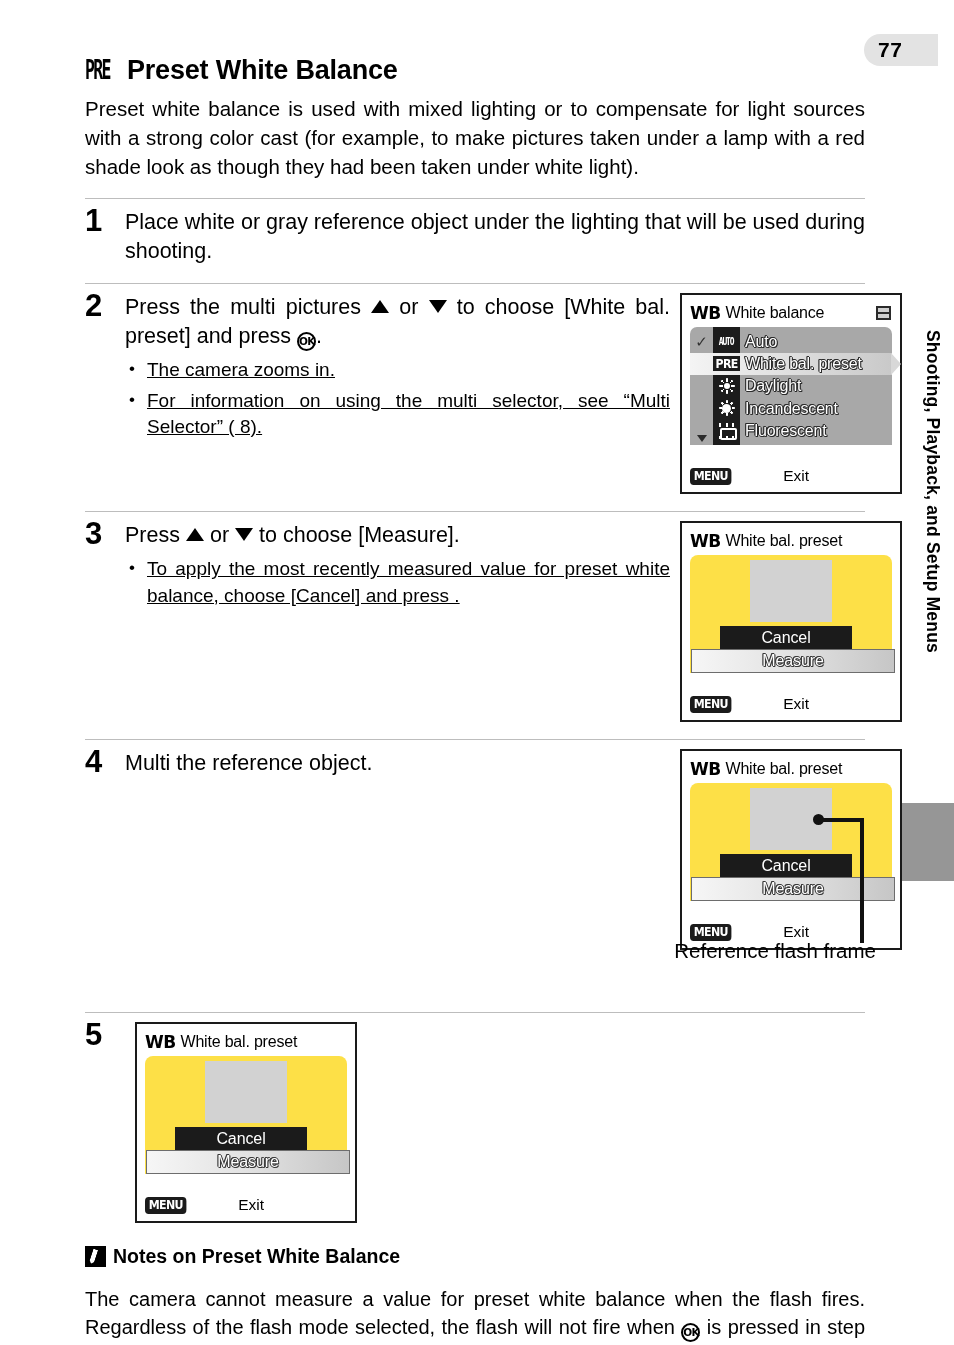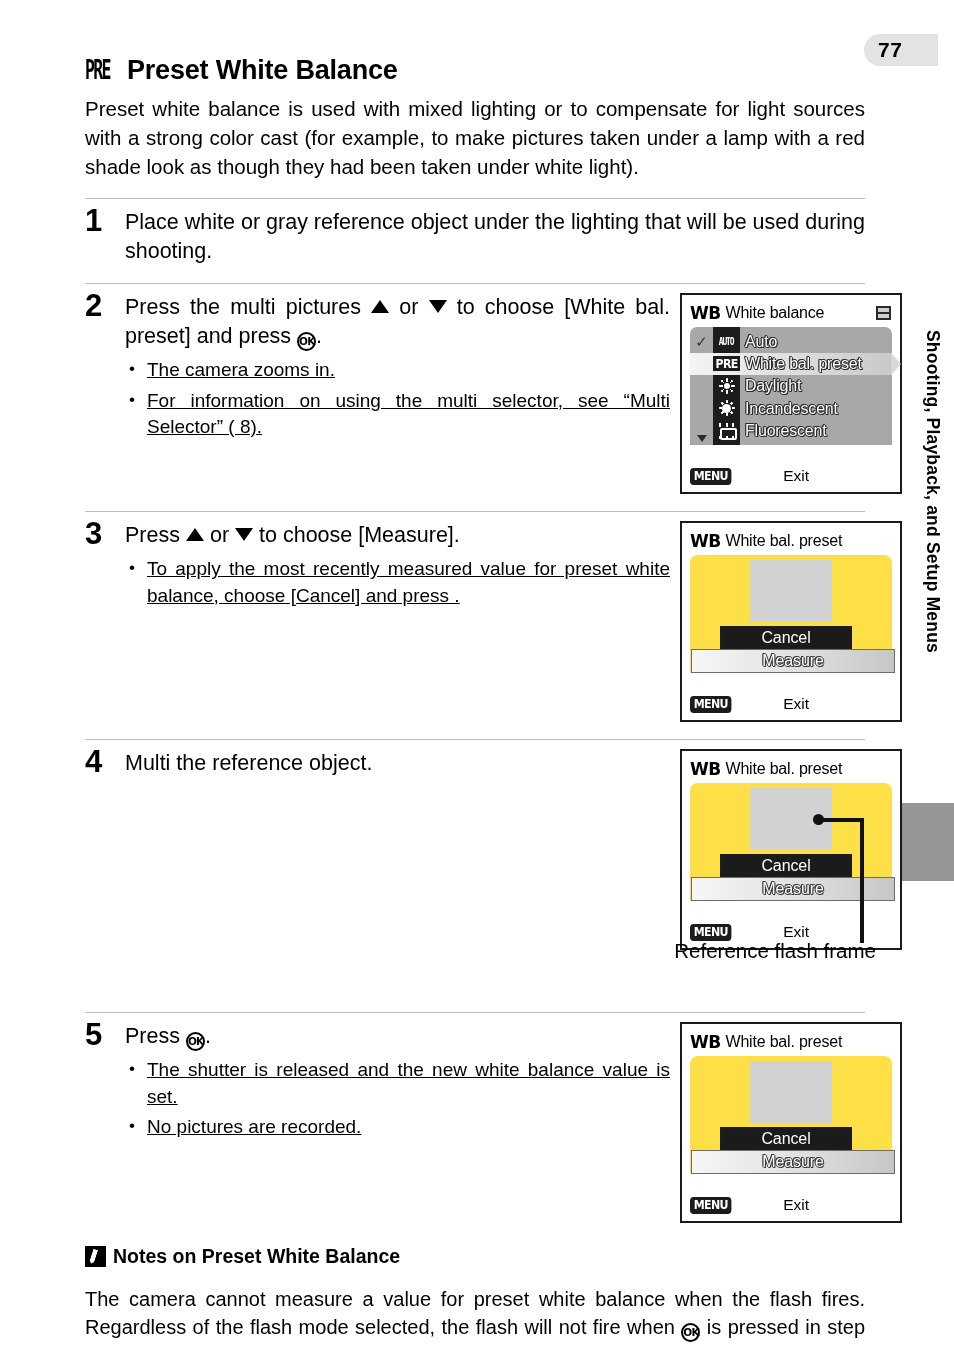--- a/index.html
+++ b/index.html
@@ -599,30 +599,20 @@
       </div>
     </div>
   </div>
 
   <hr class="sep" style="margin-top:62px">
 
   <div class="step">
     <div class="step-num">5</div>
     <div class="step-body">
       <div class="step-row">
-        <div class="left">
-          <div class="step-lead nojust">
-            <span>Press</span>
-            <span class="ok-glyph">OK</span><span>.</span>
-          </div>
-          <ul class="bullets">
-            <li>The shutter is released and the new white balance value is set.</li>
-            <li class="nojust">No pictures are recorded.</li>
-          </ul>
-        </div>
         <div class="right">
 
           <div class="screen">
             <div class="scr-head">
               <span class="wb-mark">WB</span>
               <span class="scr-title">White bal. preset</span>
             </div>
             <div class="meas-panel">
               <div class="ref-box"></div>
               <div class="btn-cancel">Cancel</div>

